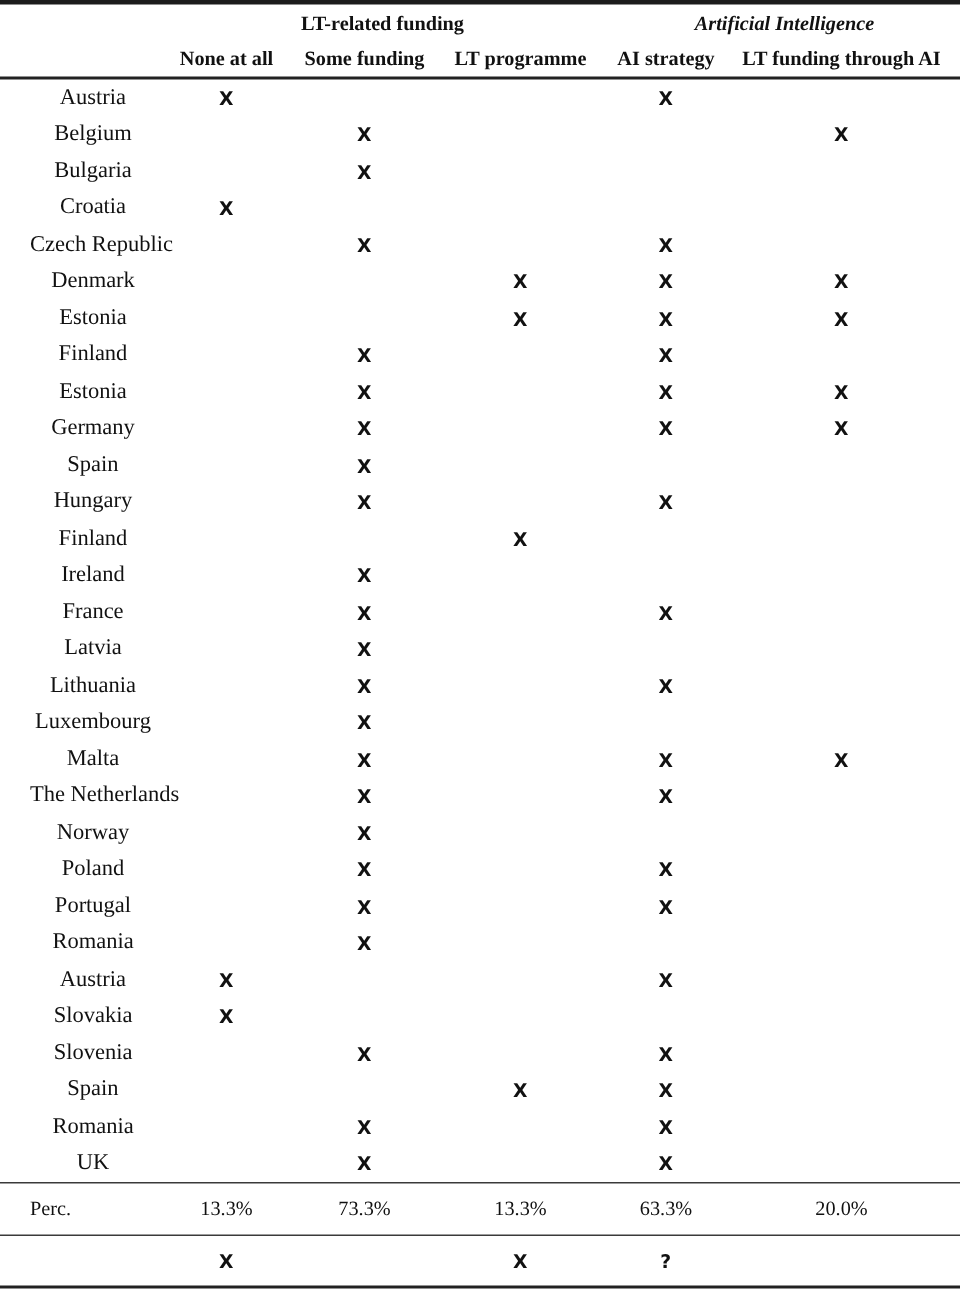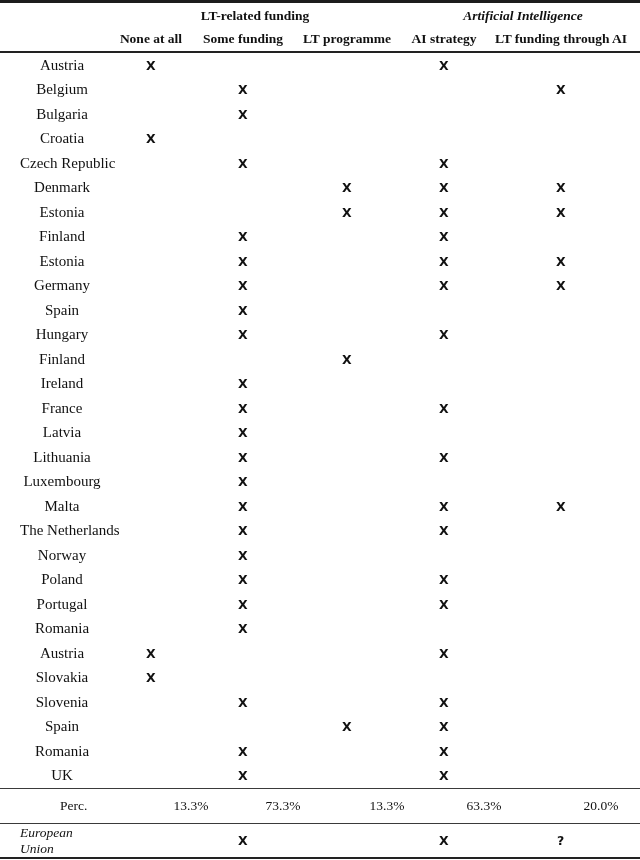--- a/index.html
+++ b/index.html
@@ -41,21 +41,21 @@
     white-space: nowrap;
   }
   .mark-cell {
     text-align: center;
     font-family: "DejaVu Sans", sans-serif;
     font-weight: 700;
     font-size: 12.5px;
     letter-spacing: 0.5px;
   }
   
-  .perc-row { height: 34px; margin-left: 40px; }
+  .perc-row { height: 34px; }
   .perc-label { text-align: left; padding-left: 20px; font-size: 13.5px; }
   .perc-value { text-align: center; font-size: 13.5px; }
   .eu-row { height: 33px; }
   .eu-label { text-align: left; padding-left: 20px; font-size: 13.5px; font-style: italic; }
 </style>
 </head>
 <body>
 
 <div id="page">
 
@@ -358,21 +358,20 @@
     <div class="perc-value">13.3%</div>
     <div class="perc-value">73.3%</div>
     <div class="perc-value">13.3%</div>
     <div class="perc-value">63.3%</div>
     <div class="perc-value">20.0%</div>
   </div>
 
   <div class="rule-thin"></div>
 
   <div class="grid eu-row">
-    <div class="eu-label">European Union</div>
     <div class="mark-cell"></div>
     <div class="mark-cell">X</div>
     <div class="mark-cell"></div>
     <div class="mark-cell">X</div>
     <div class="mark-cell">?</div>
   </div>
 
   <div class="rule-medium"></div>
 
 </div>

